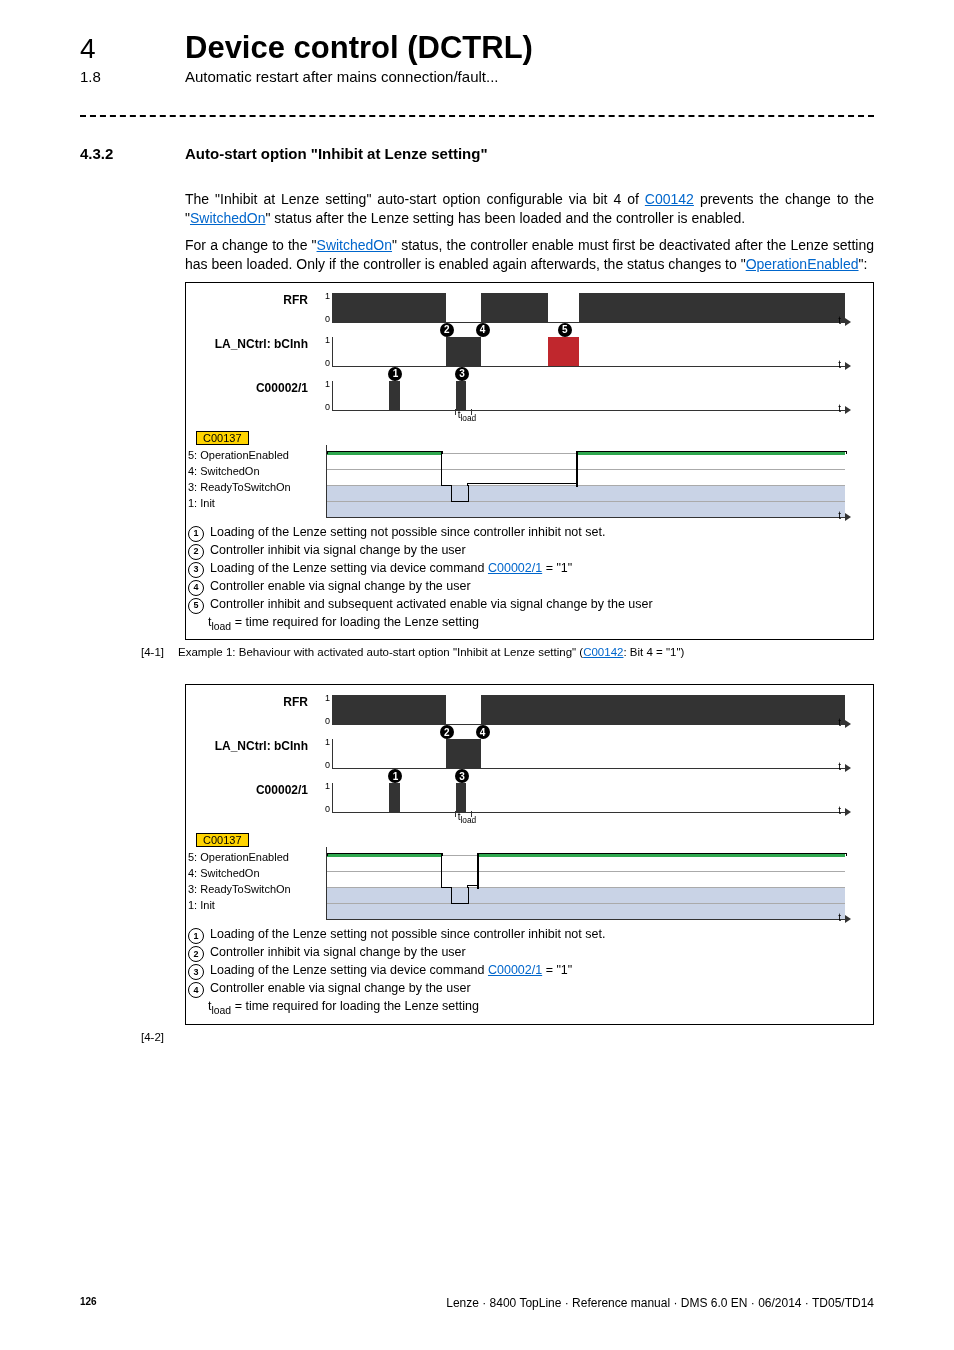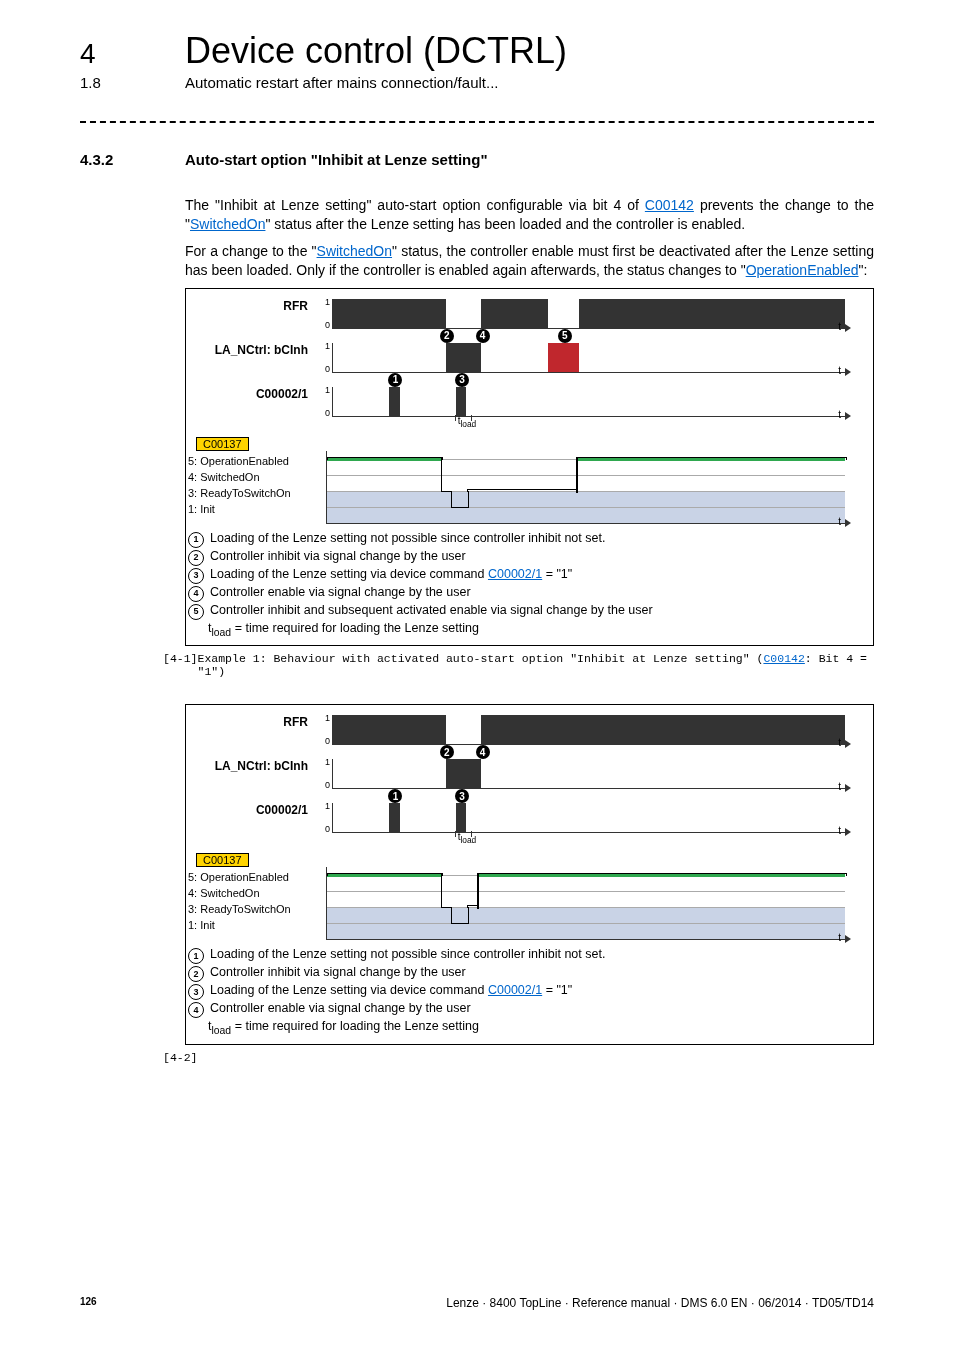--- a/index.html
+++ b/index.html
@@ -7,21 +7,21 @@
     margin: 0; padding: 0;
     width: 954px; height: 1350px;
     font-family: "Segoe UI", "Myriad Pro", Arial, sans-serif;
     font-size: 14px; color: #000; background: #fff;
     position: relative;
   }
   a.link { color: #0066cc; text-decoration: underline; }
   .page { padding: 30px 80px 0 80px; }
   .hdr-row { display: flex; align-items: baseline; gap: 50px; }
   .chap-num { font-size: 28px; font-weight: 400; width: 55px; }
-  .chap-title { font-size: 36px; font-weight: 400; }
+  .chap-title { font-size: 31px; font-weight: 700; }
   .sub-row { display: flex; align-items: baseline; gap: 50px; margin-top: 2px; }
   .sub-num { font-size: 15px; width: 55px; }
   .sub-title { font-size: 15px; }
   .dashed-rule {
     margin: 30px 0 28px 0;
     border: none; border-top: 2px dashed #000;
   }
   .sec-row { display: flex; gap: 50px; margin-bottom: 28px; }
   .sec-num { font-weight: 700; width: 55px; font-size: 15px; }
   .sec-title { font-weight: 700; font-size: 15px; }
@@ -93,22 +93,22 @@
     position: absolute; background: #c0272d;
   }
   .legend { font-size: 12.5px; line-height: 1.35; margin-top: 6px; }
   .legend .row { display: flex; gap: 6px; }
   .legend .ic {
     width: 14px; height: 14px; border-radius: 50%; border: 1.2px solid #000;
     font-size: 9px; font-weight: 700; display: flex; align-items: center;
     justify-content: center; flex-shrink: 0; margin-top: 2px;
   }
   .fig-caption {
-    display: flex; margin-left: 83px;
-    font-size: 11.5px; margin-top: 6px; margin-bottom: 26px; font-family: Liberation Mono, monospace;
+    display: flex; gap: 14px; margin-left: 61px;
+    font-size: 11.5px; margin-top: 6px; margin-bottom: 26px;
   }
   .fig-caption .tag { white-space: nowrap; }
   .tload { font-size: 10px; position: absolute; }
   .footer {
     position: absolute; bottom: 40px; left: 80px; right: 80px;
     display: flex; justify-content: space-between; font-size: 12px;
   }
   .page-num { font-weight: 700; font-size: 10px; }
 </style>
 </head>

